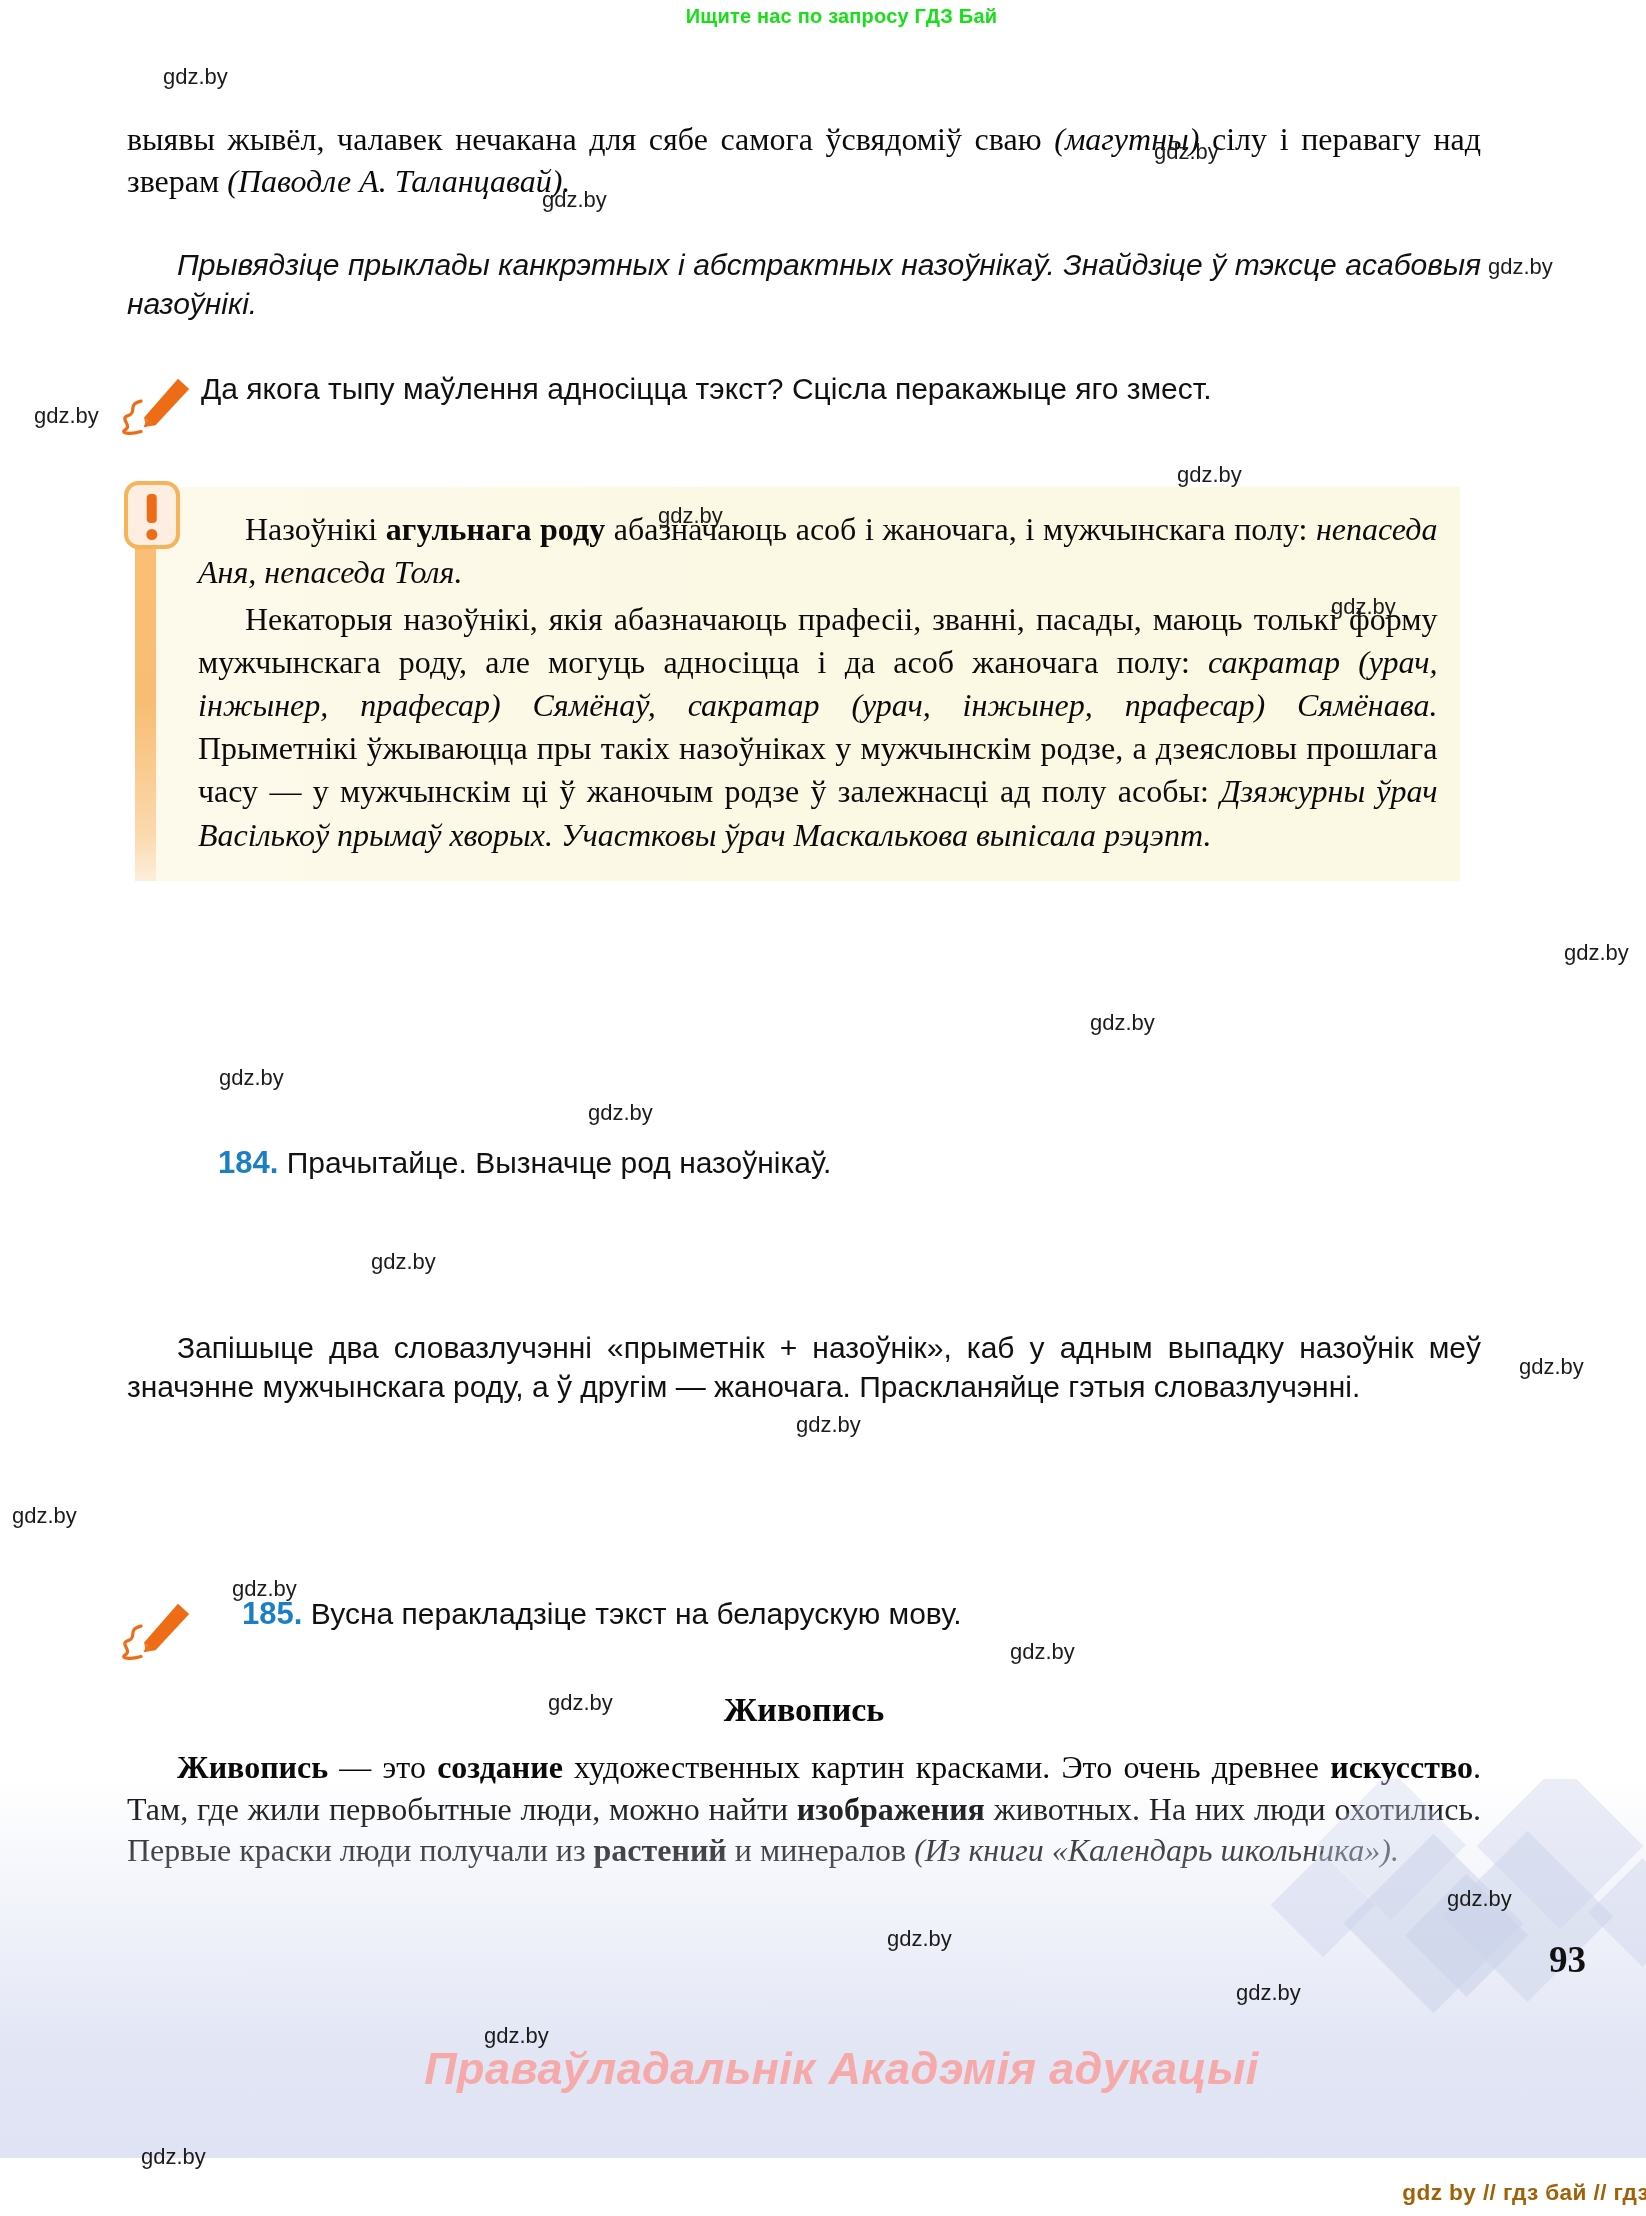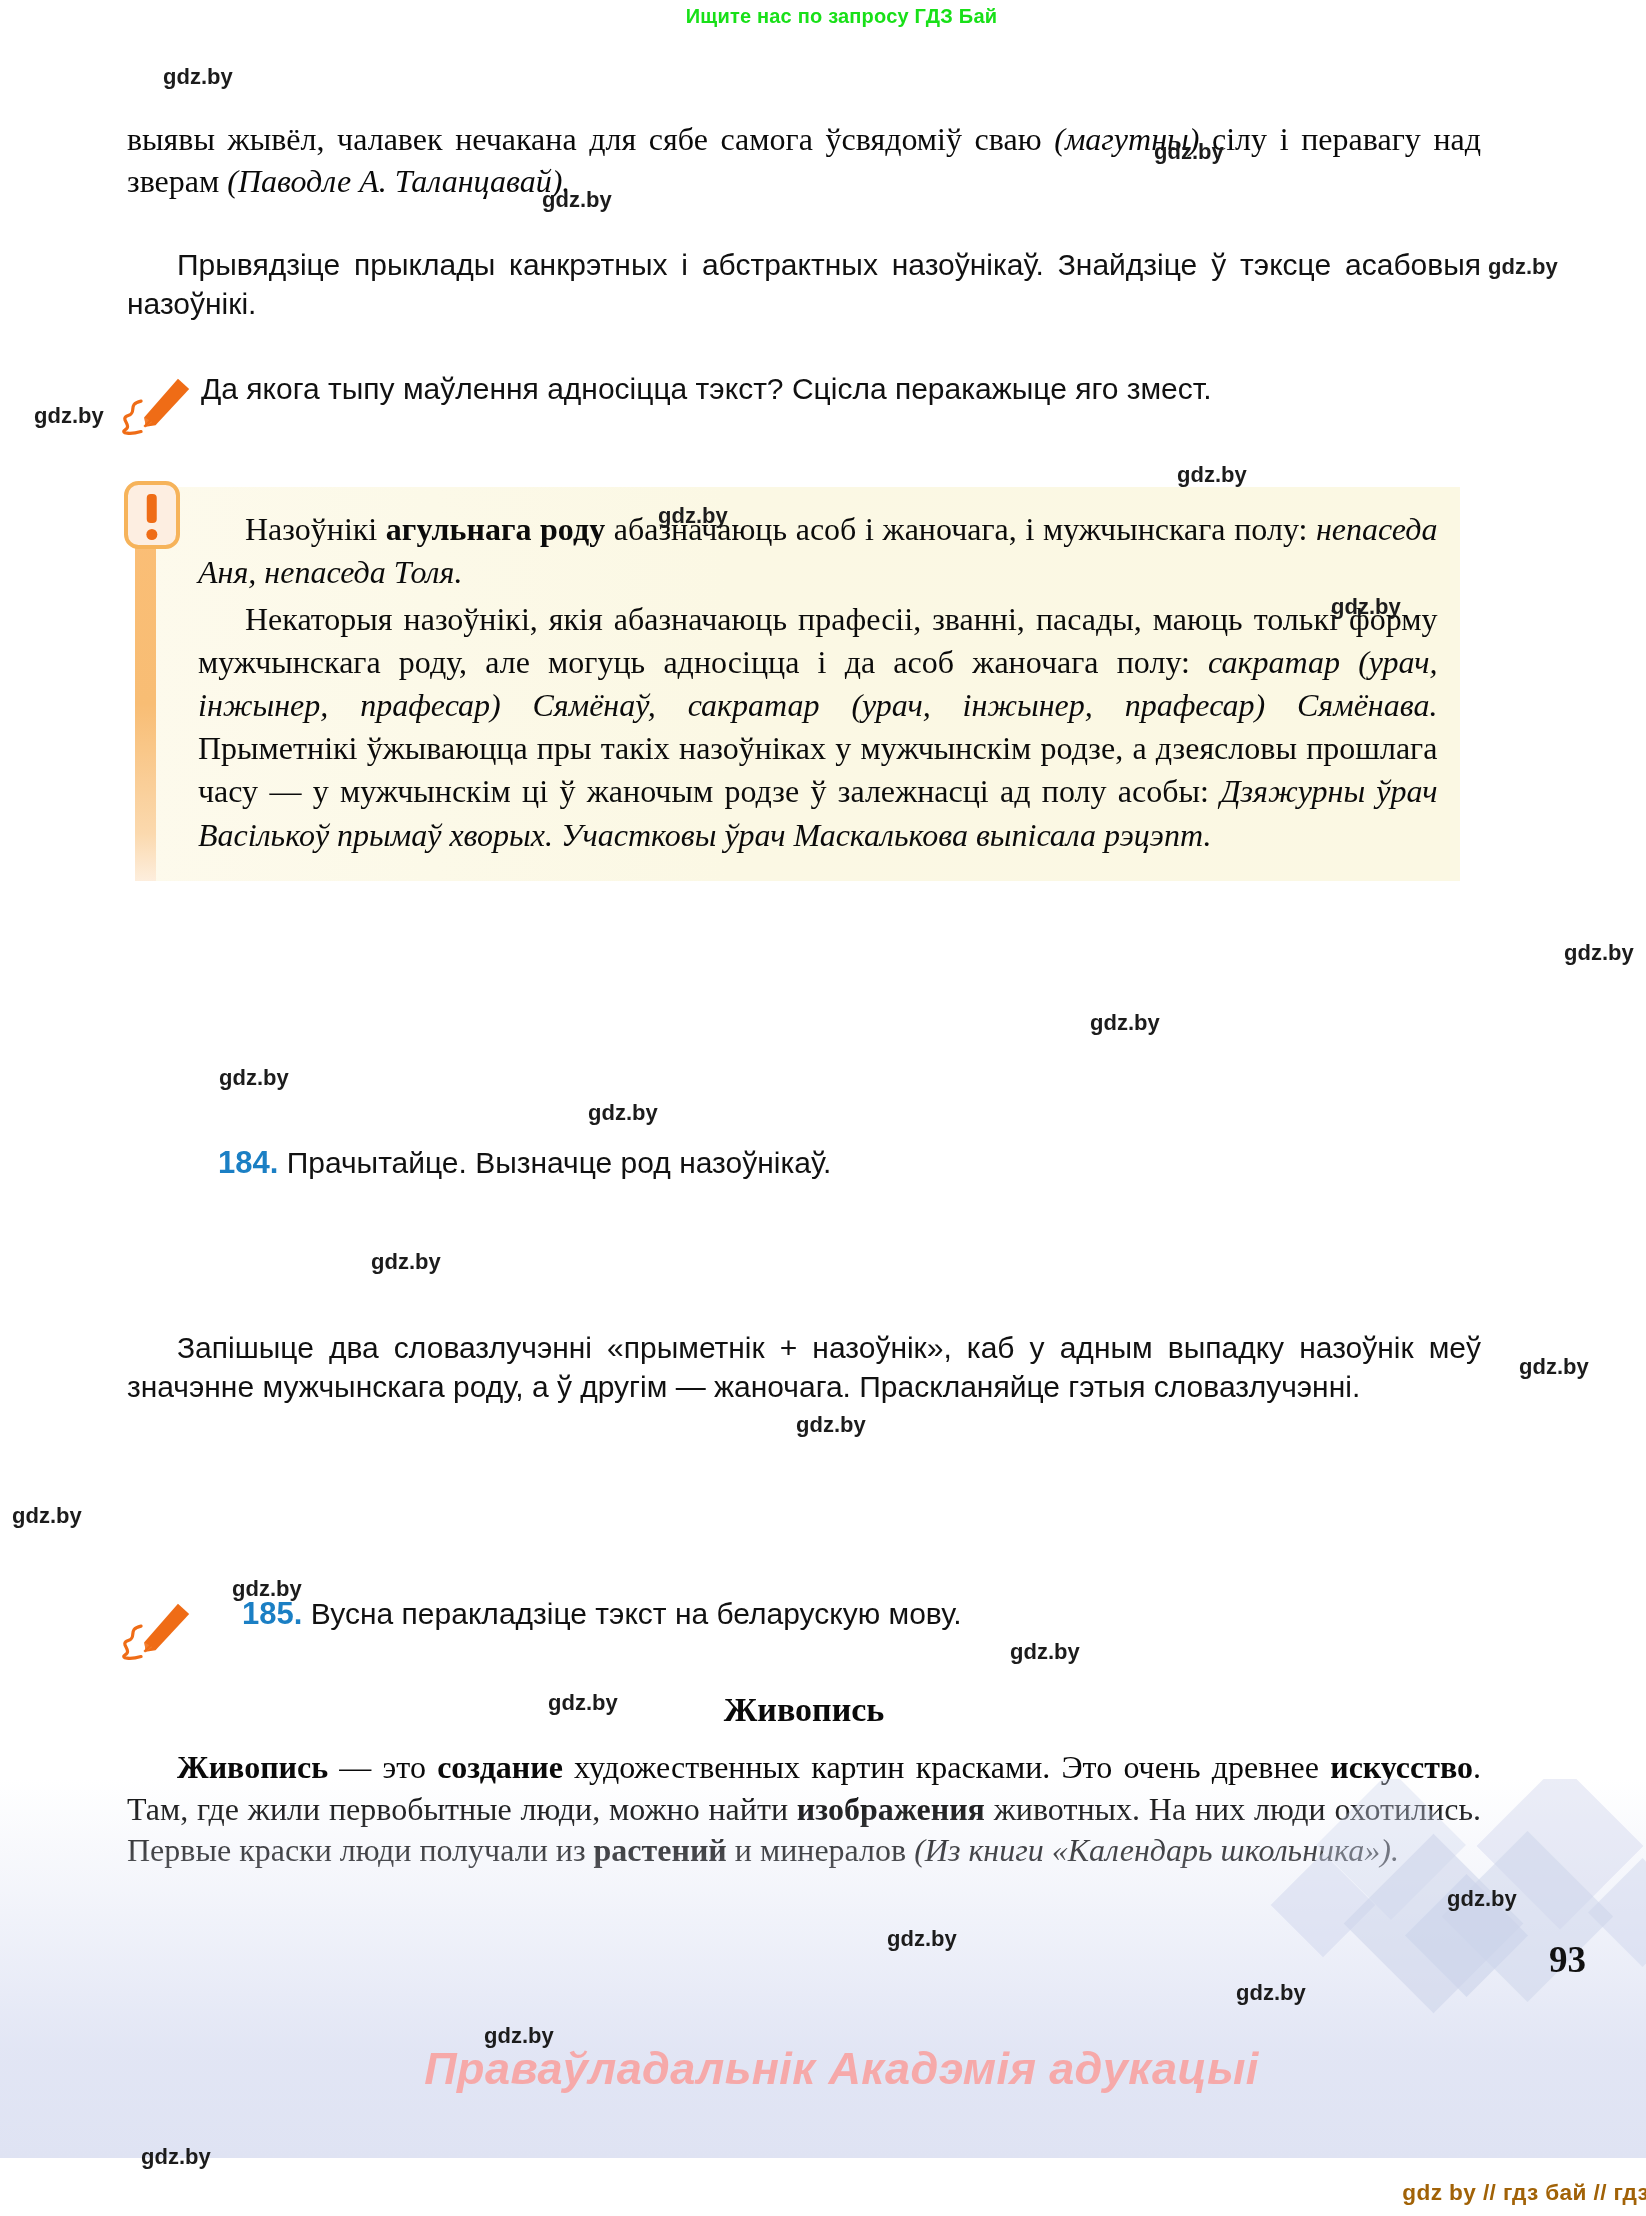--- a/index.html
+++ b/index.html
@@ -153,21 +153,20 @@
   }
 
   
   .wm {
     position: absolute;
     font-family: "Liberation Sans", "DejaVu Sans", sans-serif;
     font-size: 22px;
     color: #1c1c1c;
     white-space: nowrap;
     pointer-events: none;
-    font-weight: bold;
   }
 
   
   .bottomband {
     position: absolute;
     left: 0;
     bottom: 58px;
     width: 100%;
     height: 379px;
     background: linear-gradient(180deg, rgba(226,230,245,0) 0%, rgba(226,230,245,.55) 40%, rgba(224,228,244,.95) 72%, rgba(223,227,243,1) 100%);
@@ -219,21 +218,21 @@
 
 <div id="page">
 
   <div class="promo">Ищите нас по запросу ГДЗ Бай</div>
 
   <div class="content serif-body" style="top:119px;">
     <span>выявы жывёл, чалавек нечакана для сябе самога ўсвядоміў сваю</span>
     <em>(магутны)</em><span> сілу і перавагу над зверам </span><em>(Паводле А. Таланцавай).</em>
   </div>
 
-  <div class="content sans-body indent" style="top:245px;">Прывядзіце прыклады канкрэтных і абстрактных назоўнікаў. Знайдзіце ў тэксце асабовыя назоўнікі.</div>
+  <div class="content sans-body indent" style="top:245px;font-style:italic;">Прывядзіце прыклады канкрэтных і абстрактных назоўнікаў. Знайдзіце ў тэксце асабовыя назоўнікі.</div>
 
   <div class="content" style="top:369px;">
     <div class="task-line">
       <span class="pencil">
         <svg viewBox="0 0 96 86" xmlns="http://www.w3.org/2000/svg">
           <path d="M76 12 L90 25 L48 70 L36 72 L34 60 Z" fill="#ef6c16"></path>
           <path d="M36 72 L34 60 L44 66 Z" fill="#f27d2e"></path>
           <path d="M34 72 L42 64" stroke="#ef6c16" stroke-width="3" fill="none"></path>
           <path d="M30 40 C12 44 26 54 14 58 C2 62 20 70 10 76 C4 80 16 82 30 78" stroke="#ef6c16" stroke-width="4" fill="none" stroke-linecap="round"></path>
         </svg>

